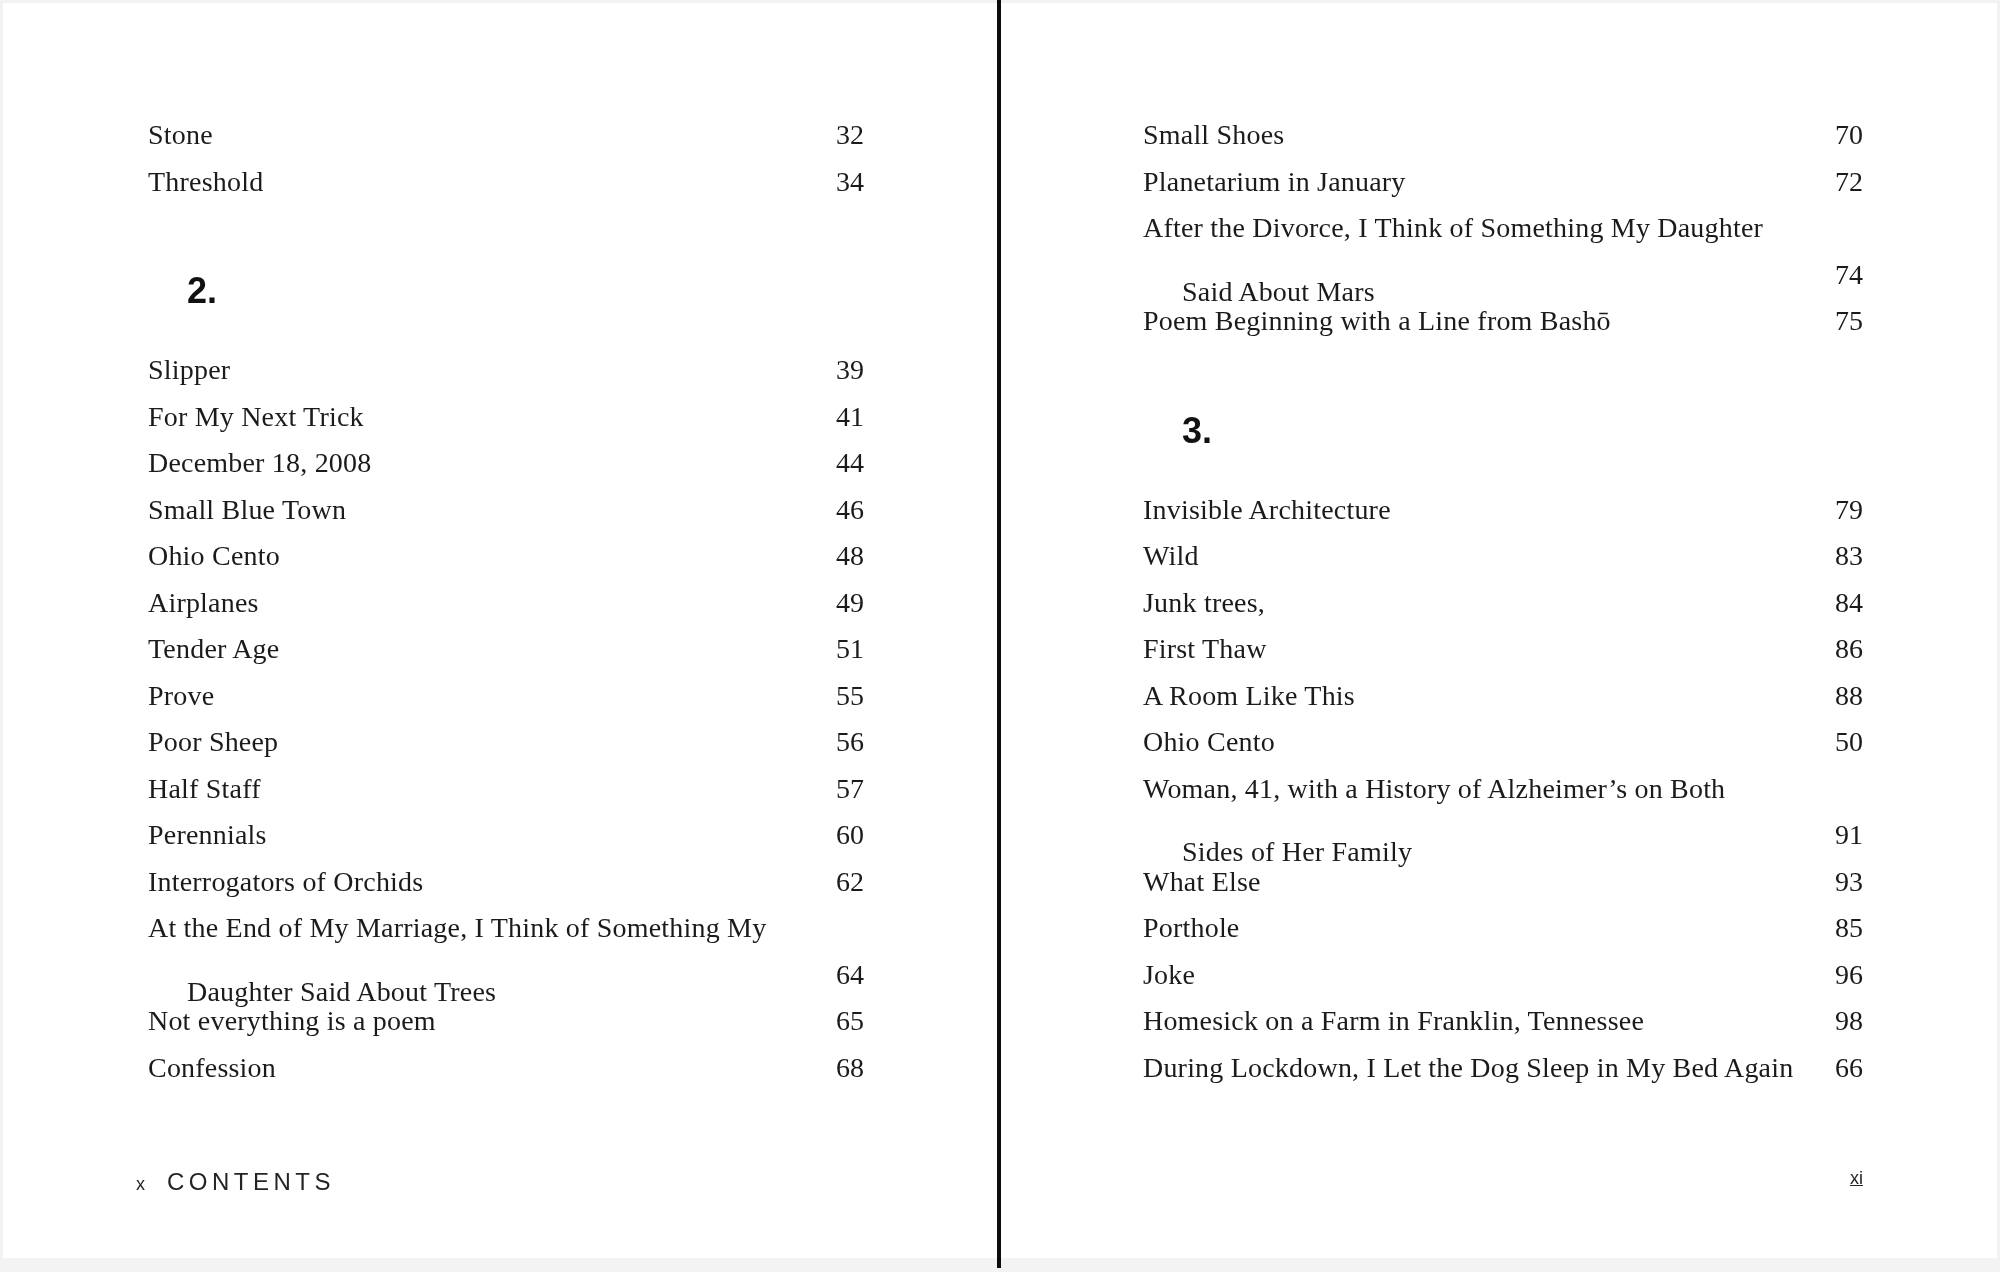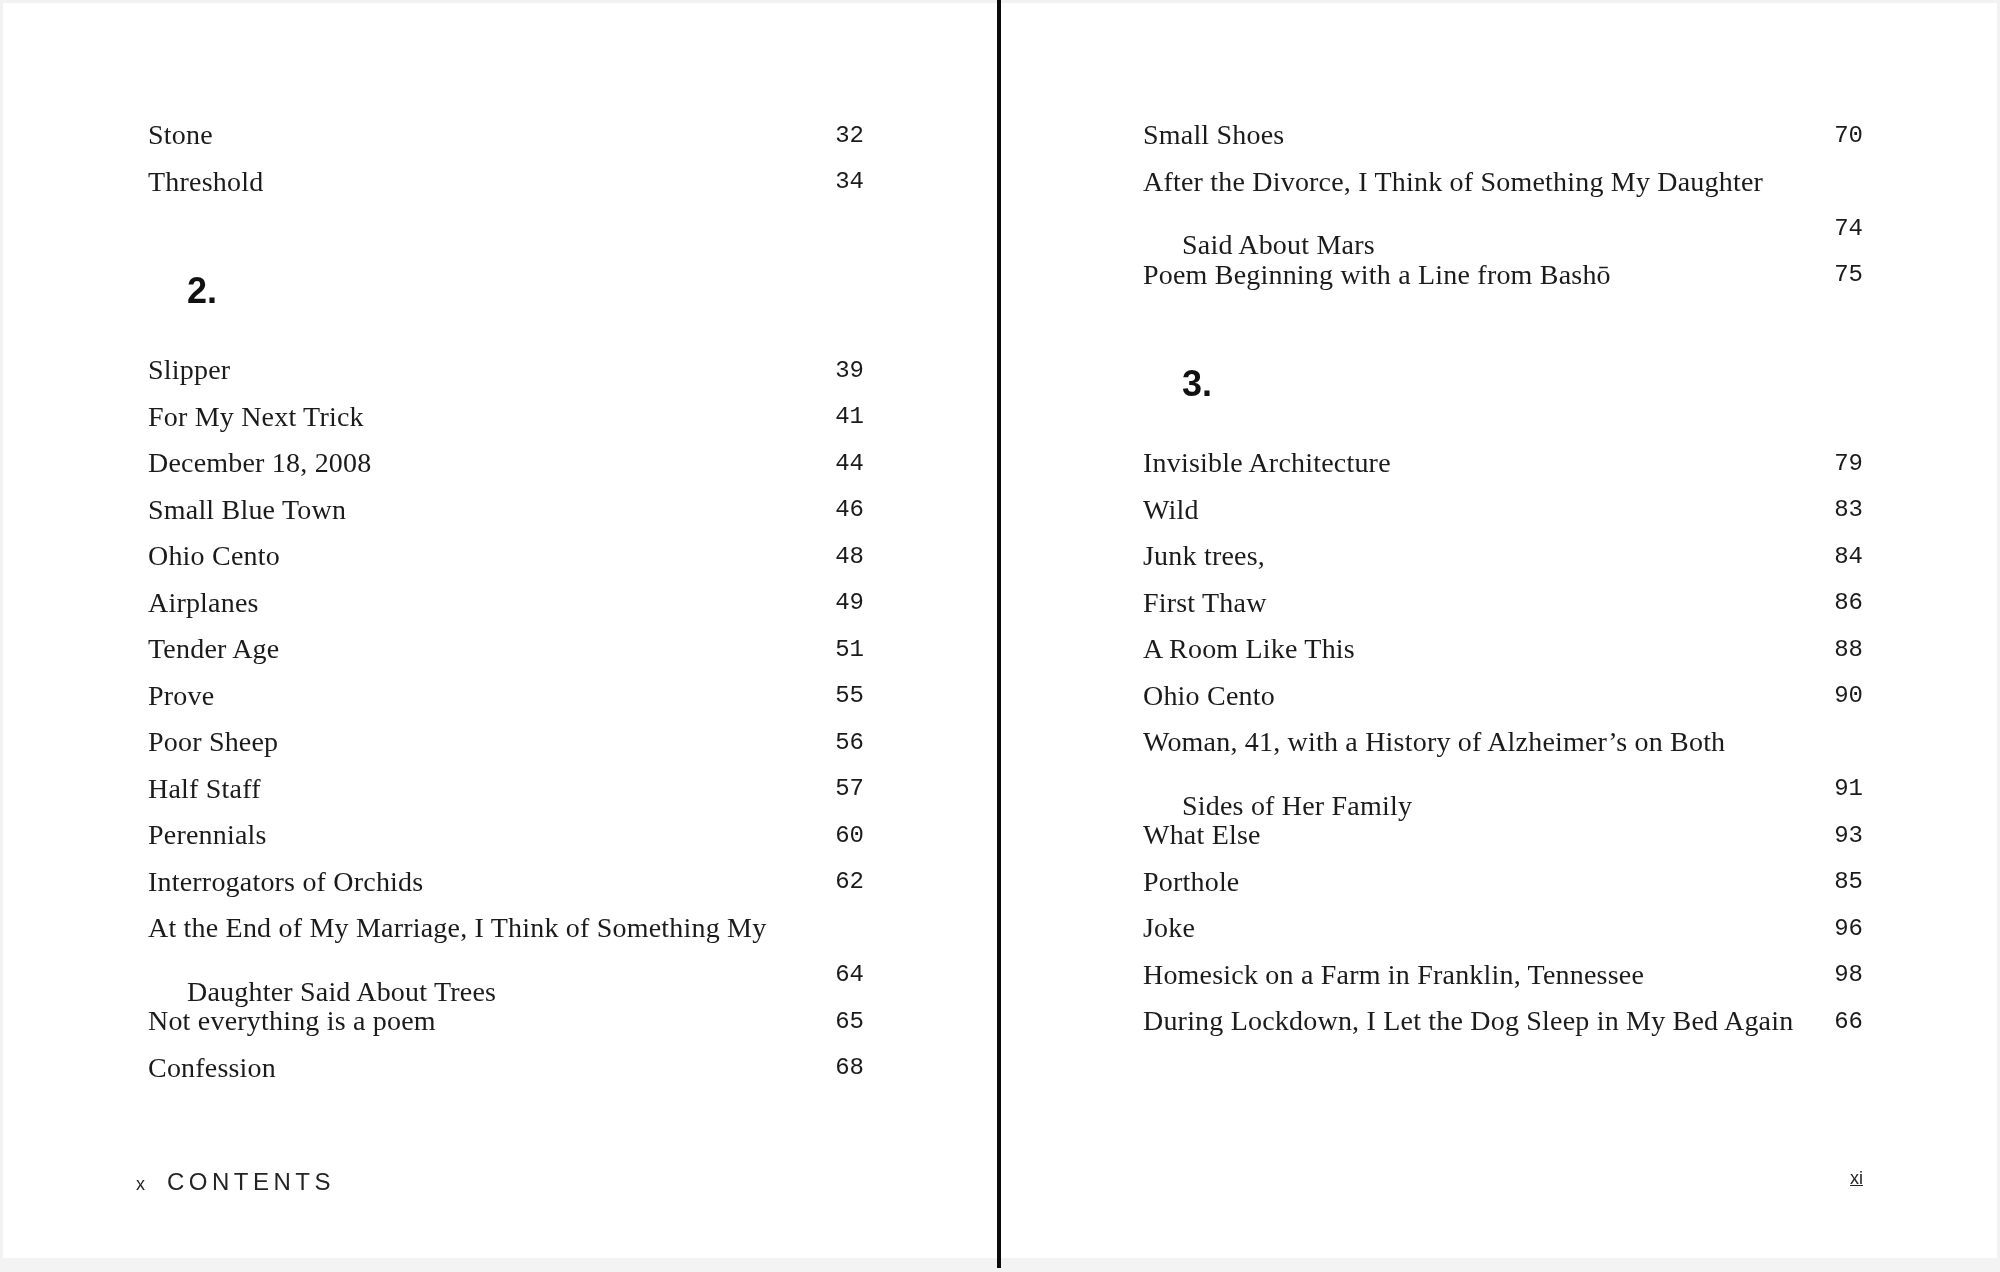--- a/index.html
+++ b/index.html
@@ -38,22 +38,21 @@
     align-items: center;
     height: 46.5px;
     white-space: nowrap;
   }
   .title {
     font-size: 28px;
     letter-spacing: 0.2px;
   }
   .title.cont { padding-left: 39px; margin-top: 34px; }
   .pagenum {
-    font-size: 24px;
-    font-family: Liberation Mono, monospace;
+    font-size: 28px;
   }
 
   .section-num {
     font-family: "Liberation Sans", "DejaVu Sans", sans-serif;
     font-size: 36px;
     font-weight: 600;
     color: #111111;
     height: 60px;
     line-height: 60px;
     padding-left: 39px;
@@ -178,20 +177,24 @@
 
   <div class="divider"></div>
 
   <div>
     <div class="toc toc-right">
         <div class="row">
           <span class="title">Small Shoes</span>
           <span class="pagenum">70</span>
         </div>
         <div class="row">
+          <span class="title">Planetarium in January</span>
+          <span class="pagenum">72</span>
+        </div>
+        <div class="row">
           <span class="title">After the Divorce, I Think of Something My Daughter</span>
         </div>
         <div class="row">
           <span class="title cont">Said About Mars</span>
           <span class="pagenum">74</span>
         </div>
         <div class="row">
           <span class="title">Poem Beginning with a Line from Bashō</span>
           <span class="pagenum">75</span>
         </div>
@@ -211,21 +214,21 @@
         <div class="row">
           <span class="title">First Thaw</span>
           <span class="pagenum">86</span>
         </div>
         <div class="row">
           <span class="title">A Room Like This</span>
           <span class="pagenum">88</span>
         </div>
         <div class="row">
           <span class="title">Ohio Cento</span>
-          <span class="pagenum">90</span>
+          <span class="pagenum">50</span>
         </div>
         <div class="row">
           <span class="title">Woman, 41, with a History of Alzheimer’s on Both</span>
         </div>
         <div class="row">
           <span class="title cont">Sides of Her Family</span>
           <span class="pagenum">91</span>
         </div>
         <div class="row">
           <span class="title">What Else</span>

